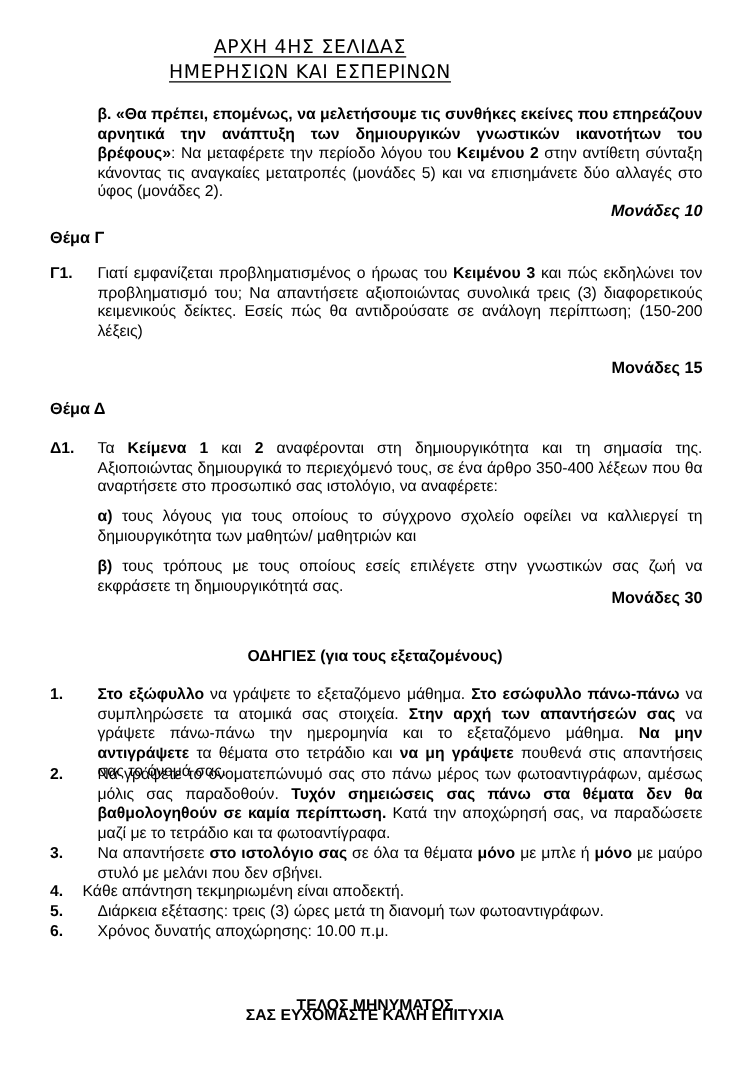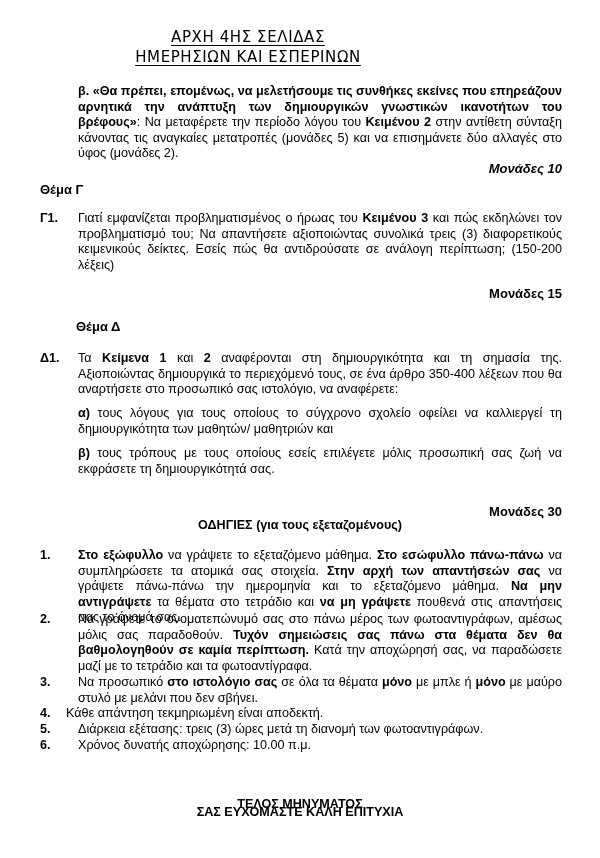--- a/index.html
+++ b/index.html
@@ -37,42 +37,42 @@
 </div>
 <div class="right" style="top:161px;font-style:italic;">Μονάδες 10</div>
 
 <div class="theme" style="top:182px;">Θέμα Γ</div>
 <div class="num" style="top:211px;">Γ1.</div>
 <div class="blk just" style="top:211px; left:78px; width:484px;">
   <span>Γιατί εμφανίζεται προβληματισμένος ο ήρωας του </span><span class="b">Κειμένου 3</span><span> και πώς εκδηλώνει τον προβληματισμό του; Να απαντήσετε αξιοποιώντας συνολικά τρεις (3) διαφορετικούς κειμενικούς δείκτες. Εσείς πώς θα αντιδρούσατε σε ανάλογη περίπτωση; (150-200 λέξεις)</span>
 </div>
 <div class="right" style="top:286px;">Μονάδες 15</div>
 
-<div class="theme" style="top:319px;margin-left:36px;">Θέμα Δ</div>
+<div class="theme" style="top:319px;">Θέμα Δ</div>
 <div class="num" style="top:351px;">Δ1.</div>
 <div class="blk just" style="top:351px; left:78px; width:484px;">
   <span>Τα </span><span class="b">Κείμενα 1</span><span> και </span><span class="b">2</span><span> αναφέρονται στη δημιουργικότητα και τη σημασία της. Αξιοποιώντας δημιουργικά το περιεχόμενό τους, σε ένα άρθρο 350-400 λέξεων που θα αναρτήσετε στο προσωπικό σας ιστολόγιο, να αναφέρετε:</span>
 </div>
 <div class="blk just" style="top:406px; left:78px; width:484px;">
   <span class="b">α)</span><span> τους λόγους για τους οποίους το σύγχρονο σχολείο οφείλει να καλλιεργεί τη δημιουργικότητα των μαθητών/ μαθητριών και</span>
 </div>
 <div class="blk just" style="top:446px; left:78px; width:484px;">
-  <span class="b">β)</span><span> τους τρόπους με τους οποίους εσείς επιλέγετε μόλις προσωπική σας ζωή να εκφράσετε τη δημιουργικότητά σας.</span>
+  <span class="b">β)</span><span> τους τρόπους με τους οποίους εσείς επιλέγετε στην γνωστικών σας ζωή να εκφράσετε τη δημιουργικότητά σας.</span>
 </div>
-<div class="right" style="top:504px;padding-left:30px;">Μονάδες 30</div>
+<div class="right" style="top:470px;padding-left:30px;">Μονάδες 30</div>
 
 <div class="center" style="top:518px; font-size:12.6px;">ΟΔΗΓΙΕΣ (για τους εξεταζομένους)</div>
 
 <div id="instr-list">
     <div class="num" style="top: 548px;">1.</div>
     <div class="blk just" style="top: 548px; left: 78px; width: 484px;"><span class="b">Στο εξώφυλλο</span><span> να γράψετε το εξεταζόμενο μάθημα. </span><span class="b">Στο εσώφυλλο πάνω-πάνω</span><span> να συμπληρώσετε τα ατομικά σας στοιχεία. </span><span class="b">Στην αρχή των απαντήσεών σας</span><span> να γράψετε πάνω-πάνω την ημερομηνία και το εξεταζόμενο μάθημα. </span><span class="b">Να μην αντιγράψετε</span><span> τα θέματα στο τετράδιο και </span><span class="b">να μη γράψετε</span><span> πουθενά στις απαντήσεις σας το όνομά σας.</span></div>
     <div class="num" style="top: 612px;">2.</div>
     <div class="blk just" style="top: 612px; left: 78px; width: 484px;"><span>Να γράψετε το ονοματεπώνυμό σας στο πάνω μέρος των φωτοαντιγράφων, αμέσως μόλις σας παραδοθούν. </span><span class="b">Τυχόν σημειώσεις σας πάνω στα θέματα δεν θα βαθμολογηθούν σε καμία περίπτωση.</span><span> Κατά την αποχώρησή σας, να παραδώσετε μαζί με το τετράδιο και τα φωτοαντίγραφα.</span></div>
     <div class="num" style="top: 675px;">3.</div>
-    <div class="blk just" style="top: 675px; left: 78px; width: 484px;"><span>Να προσωπικό </span><span class="b">στο ιστολόγιο σας</span><span> σε όλα τα θέματα </span><span class="b">μόνο</span><span> με μπλε ή </span><span class="b">μόνο</span><span> με μαύρο στυλό με μελάνι που δεν σβήνει.</span></div>
+    <div class="blk just" style="top: 675px; left: 78px; width: 484px;"><span>Να απαντήσετε </span><span class="b">στο ιστολόγιο σας</span><span> σε όλα τα θέματα </span><span class="b">μόνο</span><span> με μπλε ή </span><span class="b">μόνο</span><span> με μαύρο στυλό με μελάνι που δεν σβήνει.</span></div>
     <div class="num" style="top: 706px;">4.</div>
     <div class="blk just" style="top: 706px; left: 66px; width: 484px;"><span>Κάθε απάντηση τεκμηριωμένη είναι αποδεκτή.</span></div>
     <div class="num" style="top: 722px;">5.</div>
     <div class="blk just" style="top: 722px; left: 78px; width: 484px;"><span>Διάρκεια εξέτασης: τρεις (3) ώρες μετά τη διανομή των φωτοαντιγράφων.</span></div>
     <div class="num" style="top: 738px;">6.</div>
     <div class="blk just" style="top: 738px; left: 78px; width: 484px;"><span>Χρόνος δυνατής αποχώρησης: 10.00 π.μ.</span></div>
   </div>
 
 <div class="center" style="top:774px;margin-top:31px;">ΣΑΣ ΕΥΧΟΜΑΣΤΕ ΚΑΛΗ ΕΠΙΤΥΧΙΑ</div>
 <div class="center" style="top:797px;">ΤΕΛΟΣ ΜΗΝΥΜΑΤΟΣ</div>

